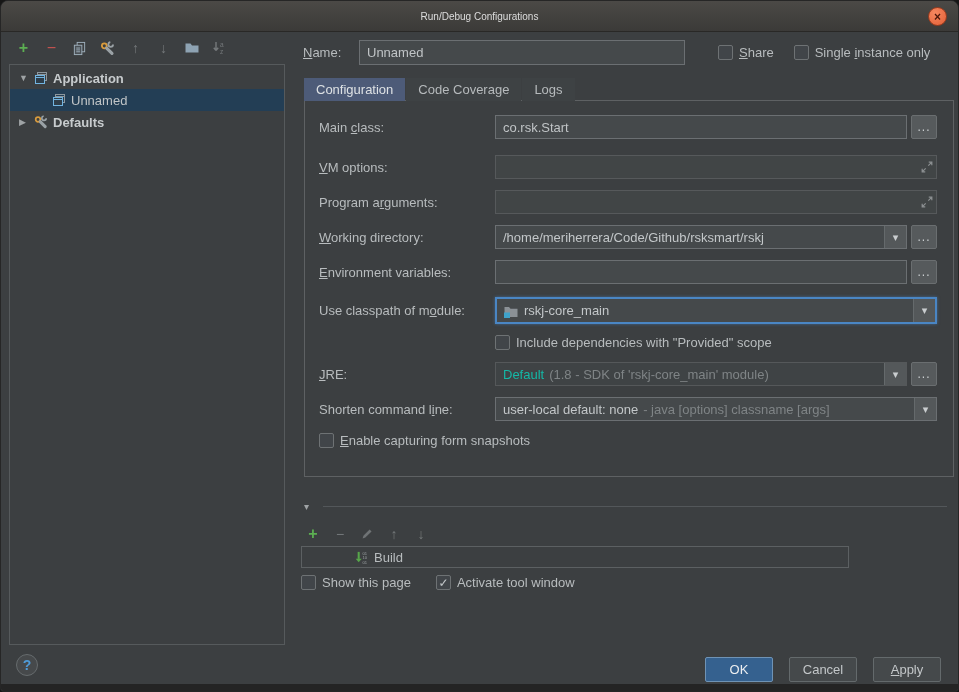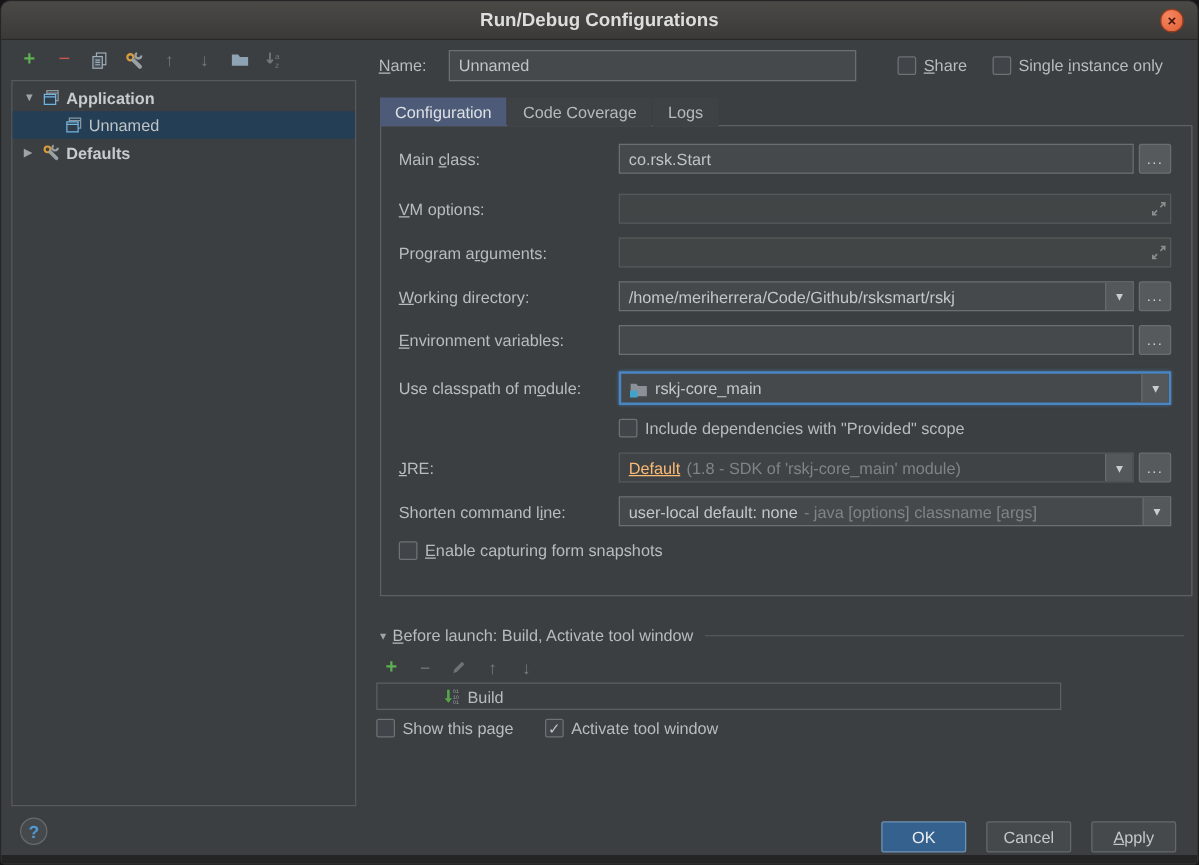--- a/index.html
+++ b/index.html
@@ -3,21 +3,21 @@
 <meta charset="utf-8">
 <style>
   * { box-sizing: border-box; margin: 0; padding: 0; }
   html, body { width: 959px; height: 692px; background: #161616; font-family: "Liberation Sans", sans-serif; font-size: 13px; color: #b8bcbe; overflow: hidden; }
   u { text-decoration: underline; }
 
   .window { width: 959px; height: 692px; border-radius: 8px 8px 4px 4px; overflow: hidden; background: #3c3f41; display: flex; flex-direction: column; border: 1px solid #262626; }
 
   
   .titlebar { flex: 0 0 31px; background: linear-gradient(#4b4946, #3b3a38); border-bottom: 1px solid #292826; position: relative; display: flex; align-items: center; justify-content: center; }
-  .title { font-weight: bold; color: #dddddd; font-size: 15px; }
+  .title { font-weight: normal; color: #dddddd; font-size: 10px; }
   .close-btn { position: absolute; right: 11px; top: 6px; width: 19px; height: 19px; border-radius: 50%; background: radial-gradient(circle at 35% 30%, #f5875f, #e25f36); border: 1px solid #9c3c1e; color: #4b170a; display: flex; align-items: center; justify-content: center; font-size: 12px; font-weight: bold; line-height: 1; cursor: pointer; }
 
   .content { position: relative; flex: 1; background: #3c3f41; }
 
   
   .tree-toolbar { position: absolute; left: 14px; top: 5px; height: 22px; display: flex; align-items: center; gap: 11px; }
   .tbi { width: 17px; height: 18px; display: flex; align-items: center; justify-content: center; font-size: 16px; font-weight: bold; cursor: pointer; }
   .tbi.green { color: #5caf52; }
   .tbi.red { color: #c75450; font-weight: normal; }
   .tbi.dim { color: #75797b; font-weight: normal; font-size: 14px; }
@@ -58,21 +58,21 @@
   .expand-ic { position: absolute; right: 3px; top: 5px; cursor: pointer; }
   .mt16 { margin-top: 16px; }
   .mt13 { margin-top: 13px; }
   .mt12 { margin-top: 12px; }
   .indent { margin-left: 176px; }
 
   .combo { height: 24px; background: #45494b; border: 1px solid #6b6f72; display: flex; align-items: center; flex: 1; cursor: pointer; overflow: hidden; }
   .combo-text { flex: 1; padding: 0 7px; white-space: nowrap; display: flex; align-items: center; gap: 0; }
   .combo-arrow { width: 22px; align-self: stretch; background: #54585a; border-left: 1px solid #656a6c; display: flex; align-items: center; justify-content: center; font-size: 11px; color: #c9cdcf; flex-shrink: 0; }
   .combo.disabled { background: #3f4345; border-color: #55585a; }
-  .combo.disabled .combo-text .main { color: #fdba74; text-decoration: underline; }
+  .combo.disabled .combo-text .main { color: #14b8a6; }
   .combo.focused { border: 2px solid #4a86c4; height: 27px; box-shadow: 0 0 3px rgba(74,134,196,.6); }
   .combo .main { color: #c3c7c9; }
   .combo .hint { color: #7f8486; margin-left: 5px; }
   .combo .m-icon { margin: 0 5px 0 6px; flex-shrink: 0; }
 
   
   .bl-header { position: absolute; left: 303px; top: 469px; right: 11px; display: flex; align-items: center; }
   .bl-header .sec-chev { font-size: 10px; color: #9fa3a5; margin-right: 5px; cursor: pointer; }
   .bl-header .hline { flex: 1; height: 1px; background: #53575a; margin-left: 9px; }
   .bl-toolbar { position: absolute; left: 305px; top: 492px; display: flex; align-items: center; gap: 13px; height: 20px; }
@@ -292,21 +292,20 @@
         <span class="cb-group">
           <span class="checkbox"></span>
           <span><u>E</u>nable capturing form snapshots</span>
         </span>
       </div>
 
     </div>
 
     <div class="bl-header">
       <span class="sec-chev">▾</span>
-      <span><u>B</u>efore launch: Build, Activate tool window</span>
       <span class="hline"></span>
     </div>
 
     <div class="bl-toolbar">
       <span class="tbi green">
           <span>+</span>
         </span>
       <span class="tbi dim">
           <span>−</span>
         </span>

